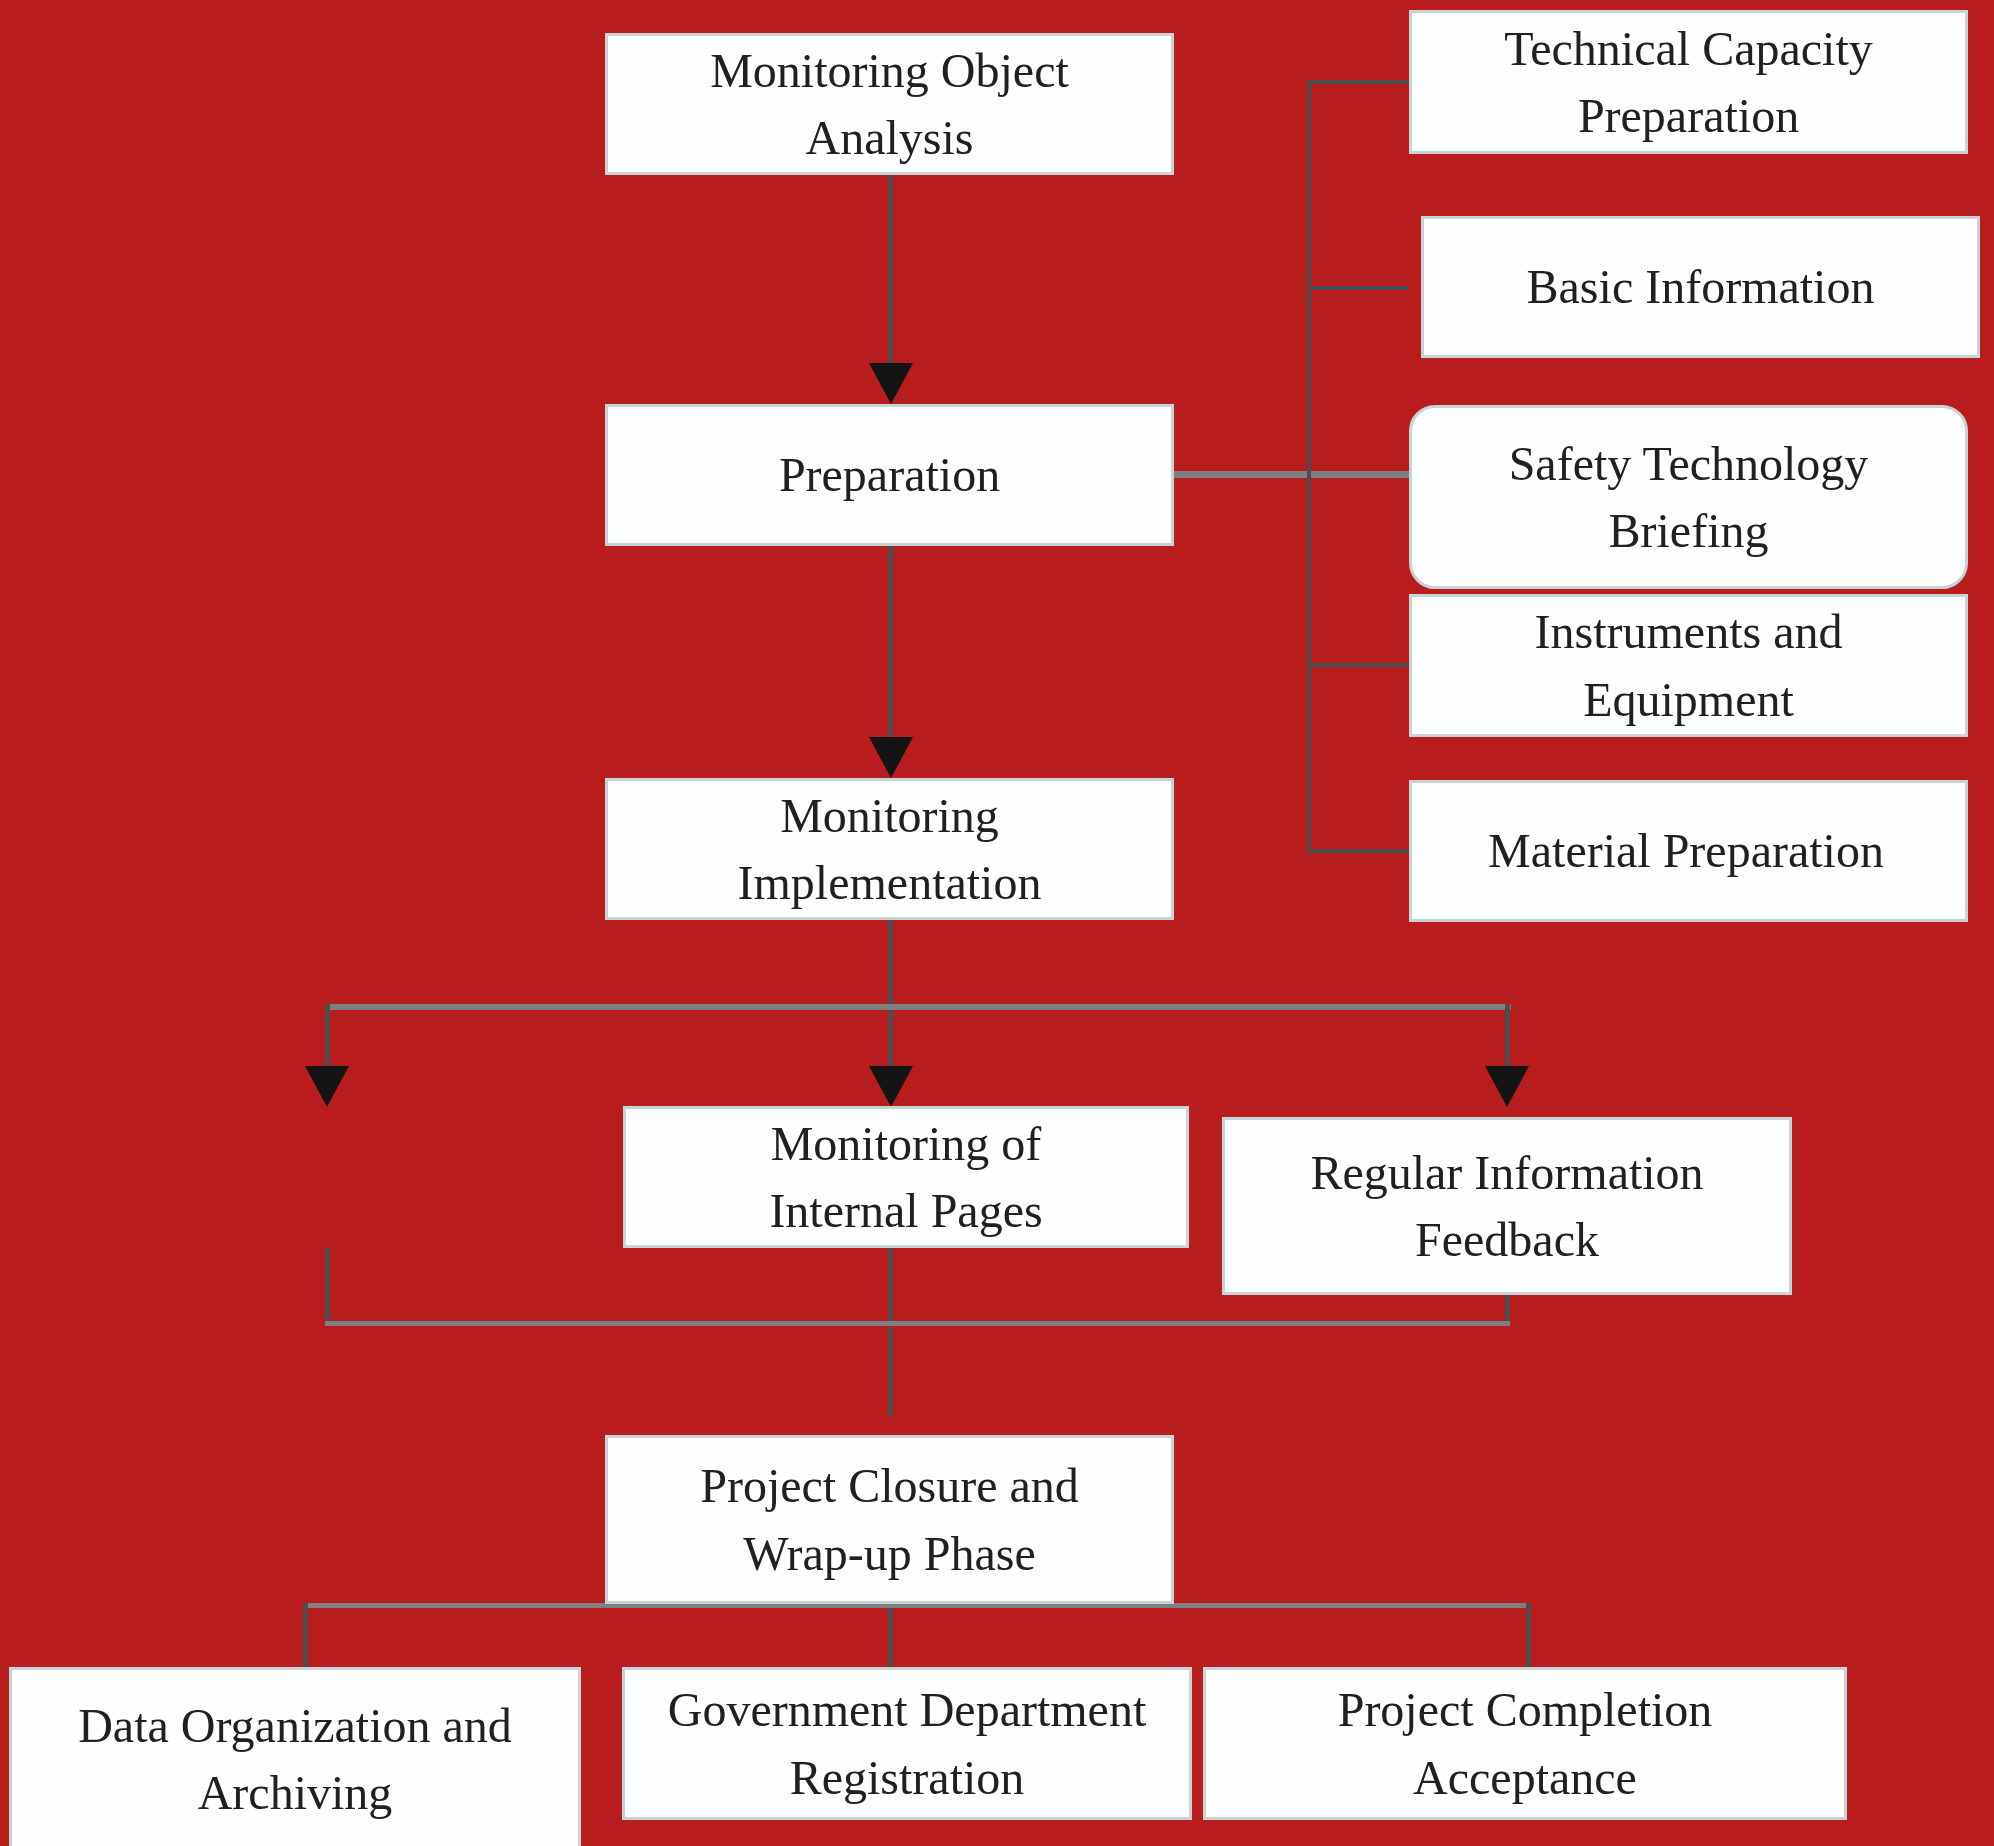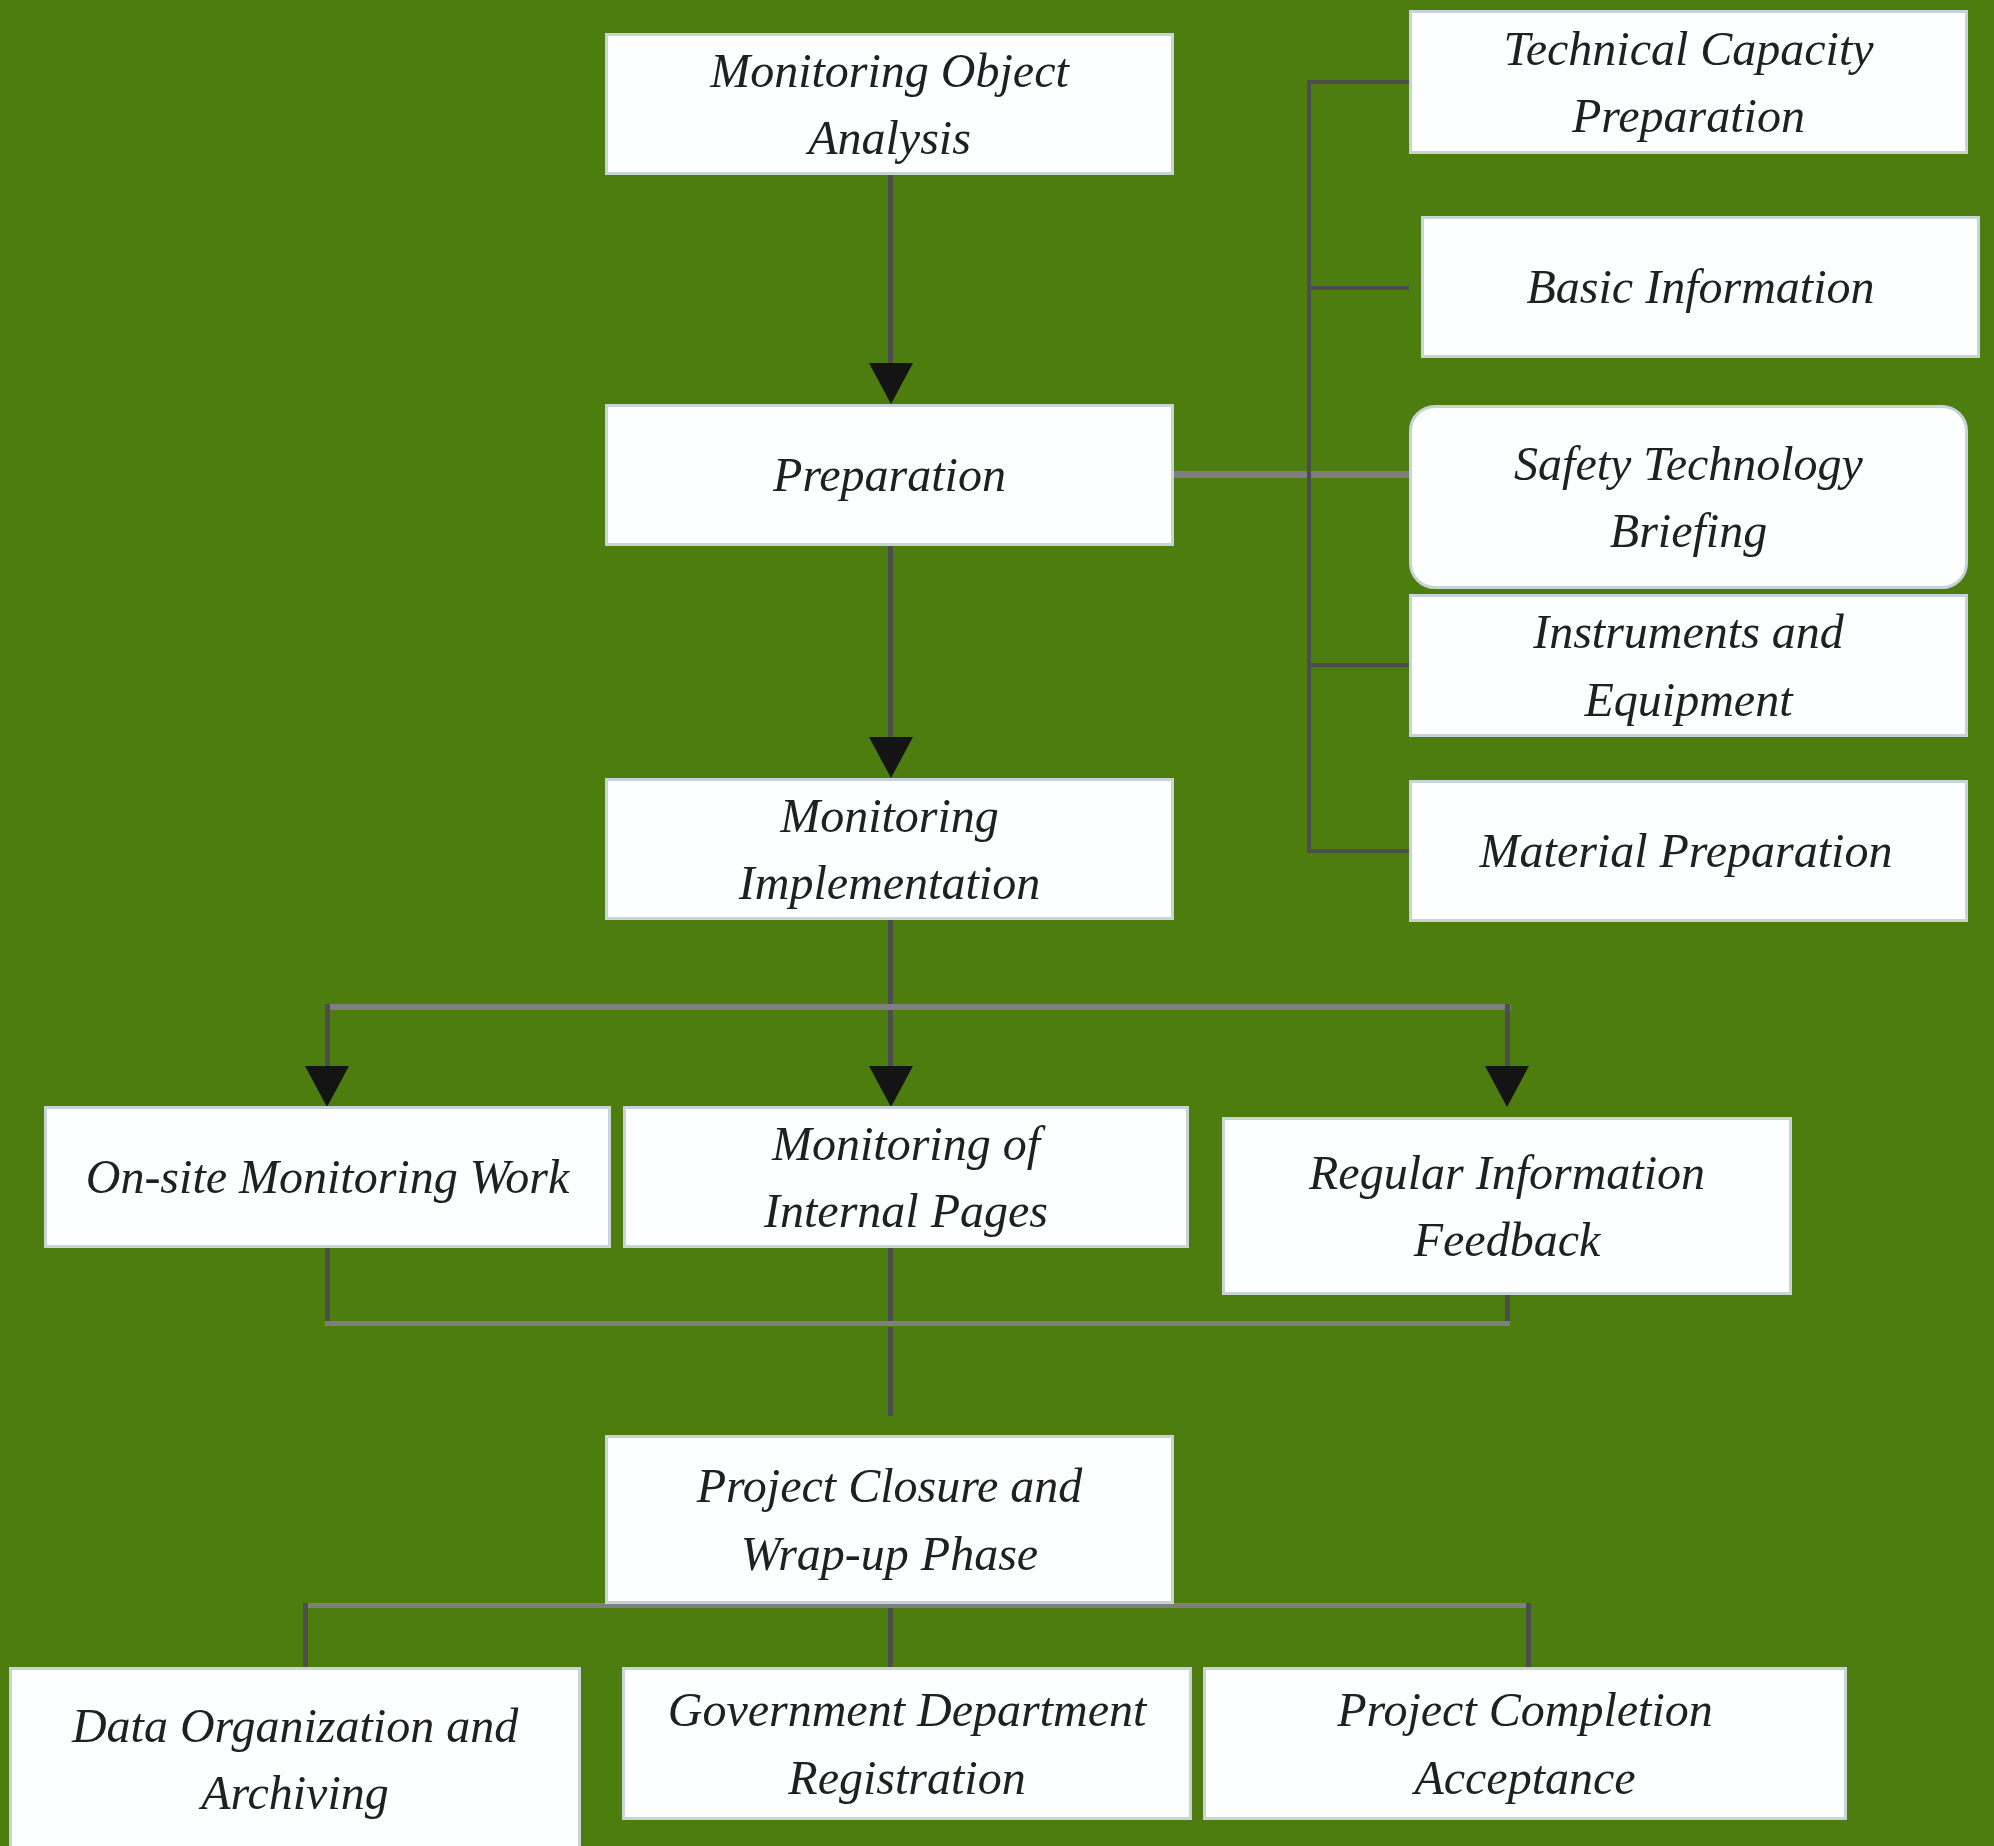--- a/index.html
+++ b/index.html
@@ -1,21 +1,20 @@
 <!DOCTYPE html>
 <html style="font-size:11.6px"><head>
 <meta charset="utf-8">
 <style>
   html,body{margin:0;padding:0;background:#ffffff;}
   .canvas{
     position:relative;
     width:1995px;height:1847px;
-    background:#4d7c0f;
+    background:#b91c1c;
     font-family:"Liberation Serif", serif;
-    font-style:italic;
   }
   .node{
     position:absolute;
     box-sizing:border-box;
     border:3.6px solid #c7d4d6;
     background:#fdfeff;
     color:#202020;
     display:flex;align-items:center;justify-content:center;
     text-align:center;
     font-size:48px;
@@ -88,21 +87,20 @@
   <div class="node" style="left:1409px;top:216px;width:559px;height:142px;margin-left:12px;">Basic Information</div>
 
   <div class="node" style="left:1409px;top:405px;width:559px;height:184px;border-radius:26px;">Safety Technology
 Briefing</div>
 
   <div class="node" style="left:1409px;top:594px;width:559px;height:143px;">Instruments and
 Equipment</div>
 
   <div class="node" style="left:1409px;top:780px;width:559px;height:142px;padding-left:8px;">Material Preparation</div>
 
-  <div class="node" style="left:44px;top:1106px;width:567px;height:142px;">On-site Monitoring Work</div>
 
   <div class="node" style="left:623px;top:1106px;width:566px;height:142px;">Monitoring of
 Internal Pages</div>
 
   <div class="node" style="left:1222px;top:1117px;width:570px;height:178px;">Regular Information
 Feedback</div>
 
   <div class="node" style="left:9px;top:1667px;width:572px;height:184px;">Data Organization and
 Archiving</div>
 

